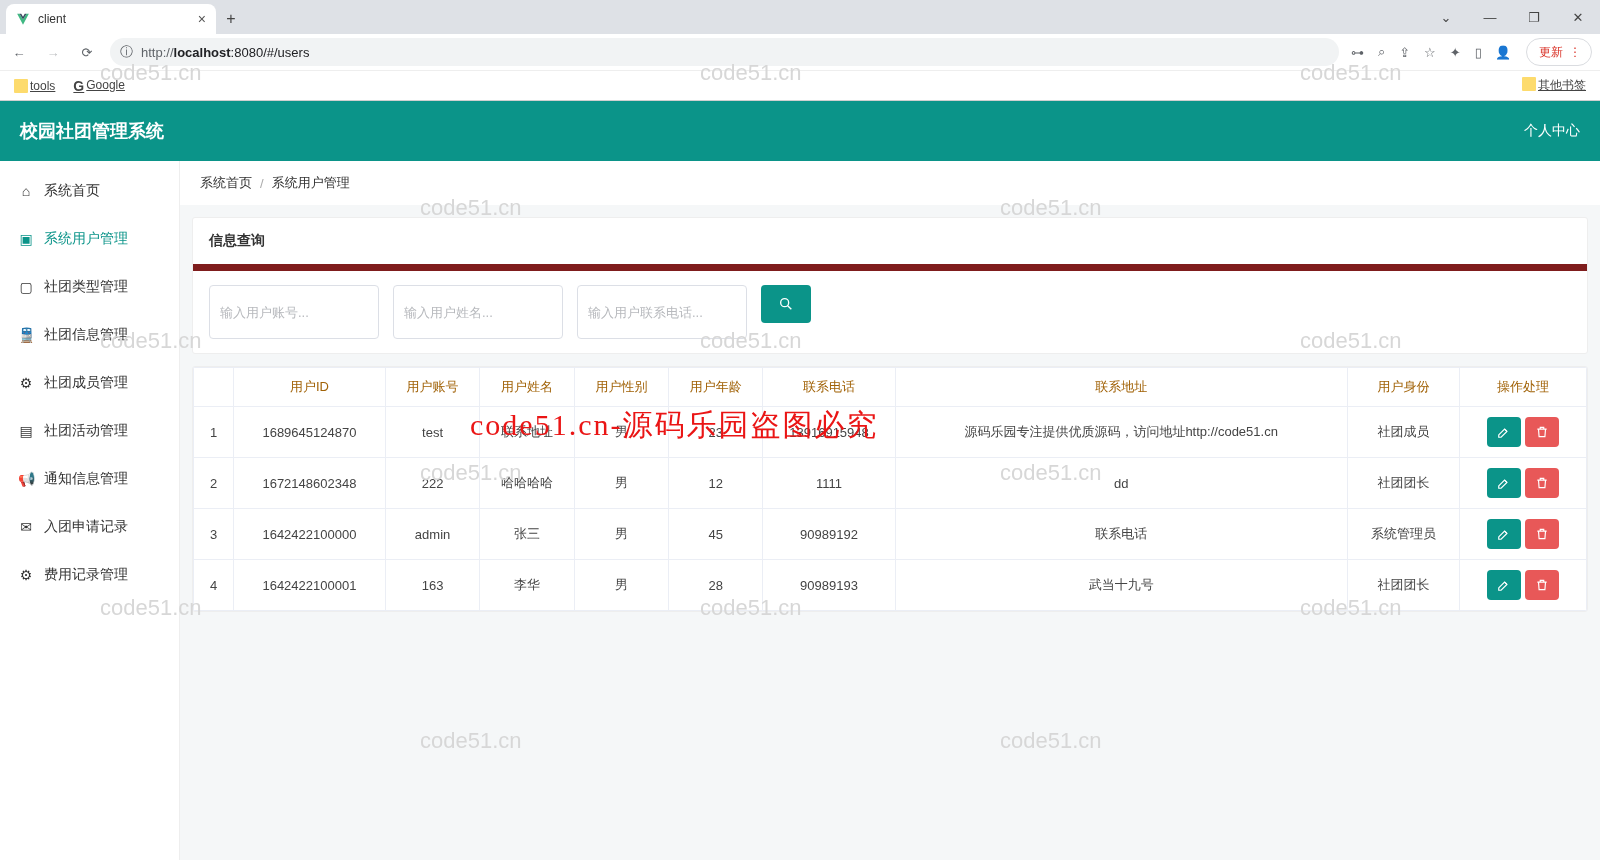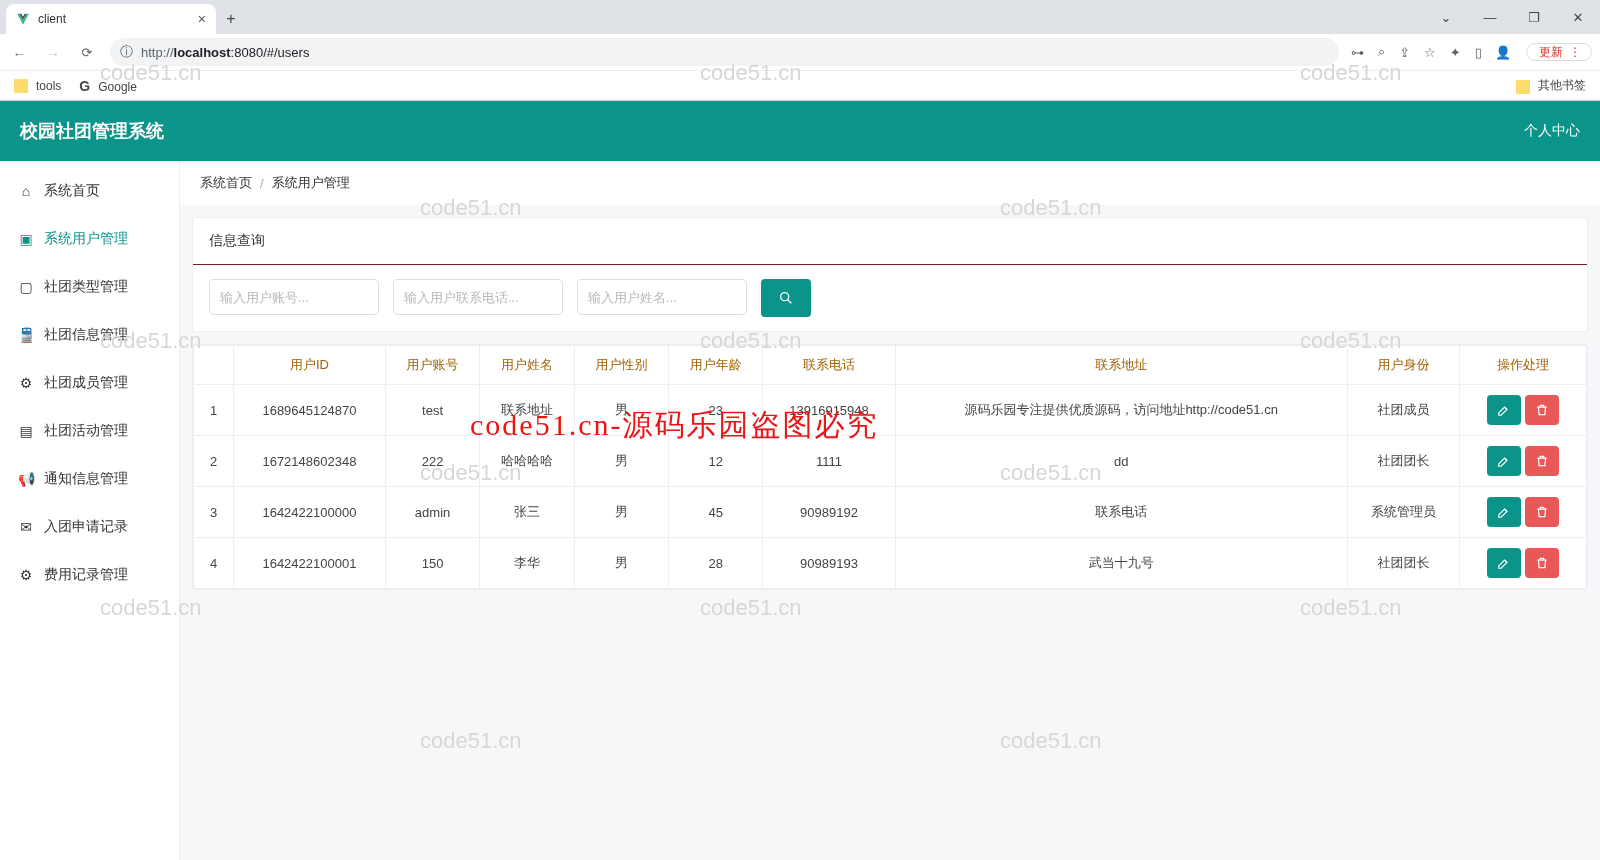--- a/index.html
+++ b/index.html
@@ -14,43 +14,43 @@
     .tab .x { font-size:14px; color:#555; cursor:pointer; }
     .newtab { width:30px; height:30px; display:flex; align-items:center; justify-content:center; font-size:16px; color:#444; cursor:pointer; }
     .winctrl { margin-left:auto; display:flex; align-items:center; height:100%; background:#dee1e6; }
     .winctrl span { width:44px; text-align:center; font-size:13px; color:#444; cursor:pointer; }
     .addrbar { height:36px; display:flex; align-items:center; padding:0 8px; gap:12px; background:#fff; }
     .iconbtn { width:22px; height:22px; display:flex; align-items:center; justify-content:center; color:#5f6368; cursor:pointer; }
     .addrbox { flex:1; height:28px; background:#f1f3f4; border-radius:14px; display:flex; align-items:center; padding:0 10px; gap:8px; color:#5f6368; }
     .addrbox .url { color:#202124; }
     .addrbox .proto { color:#5f6368; }
     .rightctrls { display:flex; align-items:center; gap:14px; color:#5f6368; }
-    .update { border:1px solid #dadce0; border-radius:14px; height:18px; padding:0 10px 0 12px; display:flex; align-items:center; gap:6px; color:#d93025; font-size:12px; cursor:pointer; }
+    .update { border:1px solid #dadce0; border-radius:14px; height:28px; padding:0 10px 0 12px; display:flex; align-items:center; gap:6px; color:#d93025; font-size:12px; cursor:pointer; }
     .bkbar { height:30px; display:flex; align-items:center; padding:0 14px; gap:18px; font-size:12px; color:#444; border-top:1px solid #eee; }
-    .bk { display:flex; align-items:flex-end; gap:8px; cursor:pointer; }
+    .bk { display:flex; align-items:flex-start; gap:2px; cursor:pointer;text-decoration:underline; }
     .bk .folder { width:14px; height:14px; background:#fddb6d; border-radius:1px; }
     .bk .glogo { font-weight:bold; font-size:14px; }
     .spacer { flex:1; }
     
     .app-header { height:60px; background:#0b9489; display:flex; align-items:center; padding:0 20px; color:#fff; }
     .app-title { font-size:18px; font-weight:bold; }
     .header-right { margin-left:auto; font-size:14px; cursor:pointer; }
     .layout { display:flex; height:calc(100vh - 34px - 36px - 30px - 60px - 1px); }
     .sidebar { width:180px; border-right:1px solid #eee; background:#fff; padding-top:6px; }
     .menu-item { height:48px; display:flex; align-items:center; padding:0 18px; gap:10px; cursor:pointer; font-size:14px; }
     .menu-item.active { color:#0b9489; }
     .menu-item .mi { width:16px; text-align:center; font-size:14px; }
     .content { flex:1; background:#f5f7f8; padding:0; overflow:auto; }
     .breadcrumb { height:44px; background:#fff; display:flex; align-items:center; padding:0 20px; font-size:13px; color:#333; }
     .breadcrumb .sep { margin:0 8px; color:#aaa; }
     .breadcrumb a { color:#333; cursor:pointer; }
     .panel { background:#fff; margin:12px; border:1px solid #eee; border-radius:3px; }
-    .panel-head { padding:14px 16px; font-size:14px; border-bottom:1px solid #7f1d1d; }
+    .panel-head { padding:14px 16px; font-size:14px; border-bottom:7px solid #7f1d1d;font-weight:bold; }
     .panel-body { padding:14px 16px; display:flex; gap:14px; }
-    .inp { height:36px; width:170px; border:1px solid #dcdfe6; border-radius:4px; padding:0 10px; font-size:13px; color:#333; }
+    .inp { height:54px; width:170px; border:1px solid #dcdfe6; border-radius:4px; padding:0 10px; font-size:13px; color:#333; }
     .inp::placeholder{ color:#b7b9bd; }
     .btn-search { width:50px; height:38px; background:#0b9489; border:none; border-radius:4px; color:#fff; display:flex; align-items:center; justify-content:center; cursor:pointer; }
     .table-wrap { margin:0 12px 12px 12px; background:#fff; border:1px solid #eee; border-radius:3px; overflow:hidden; }
     table { width:100%; border-collapse:collapse; font-size:13px; }
     th, td { border:1px solid #ebeef5; padding:10px 8px; text-align:center; vertical-align:middle; }
     th { background:#fff; font-weight:normal; color:#a16207; }
     td { color:#444; }
     .idxcol { width:40px; }
     .opcol { width:127px; }
     .btn-op { width:34px; height:30px; border:none; border-radius:4px; color:#fff; display:inline-flex; align-items:center; justify-content:center; cursor:pointer; margin:0 2px; }
@@ -173,22 +173,22 @@
     <div class="breadcrumb">
       <a>系统首页</a>
       <span class="sep">/</span>
       <span>系统用户管理</span>
     </div>
 
     <div class="panel">
       <div class="panel-head">信息查询</div>
       <div class="panel-body">
         <input class="inp" placeholder="输入用户账号..." style="">
+        <input class="inp" placeholder="输入用户姓名..." style="">
         <input class="inp" placeholder="输入用户联系电话..." style="">
-        <input class="inp" placeholder="输入用户姓名..." style="">
         <button class="btn-search">
           <svg width="16" height="16" viewBox="0 0 24 24" fill="none" stroke="#fff" stroke-width="2">
               <circle cx="10" cy="10" r="6"></circle>
               <line x1="20" y1="20" x2="14.5" y2="14.5"></line>
             </svg>
         </button>
       </div>
     </div>
 
     <div class="table-wrap">
@@ -267,21 +267,21 @@
                   </svg>
                 </button><button class="btn-op btn-del">
                   <svg viewBox="0 0 24 24" fill="none" stroke="#fff" stroke-width="2">
                     <path d="M4 7h16M9 7V4h6v3M6 7l1 13h10l1-13"></path>
                   </svg>
                 </button></td>
             </tr>
             <tr>
               <td class="idxcol">4</td>
               <td>1642422100001</td>
-              <td>150</td>
+              <td>163</td>
               <td>李华</td>
               <td>男</td>
               <td>28</td>
               <td>90989193</td>
               <td>武当十九号</td>
               <td>社团团长</td>
               <td class="opcol"><button class="btn-op btn-edit">
                   <svg viewBox="0 0 24 24" fill="none" stroke="#fff" stroke-width="2">
                     <path d="M3 17l10-10 4 4-10 10H3v-4z"></path>
                     <path d="M13 7l4 4"></path>

